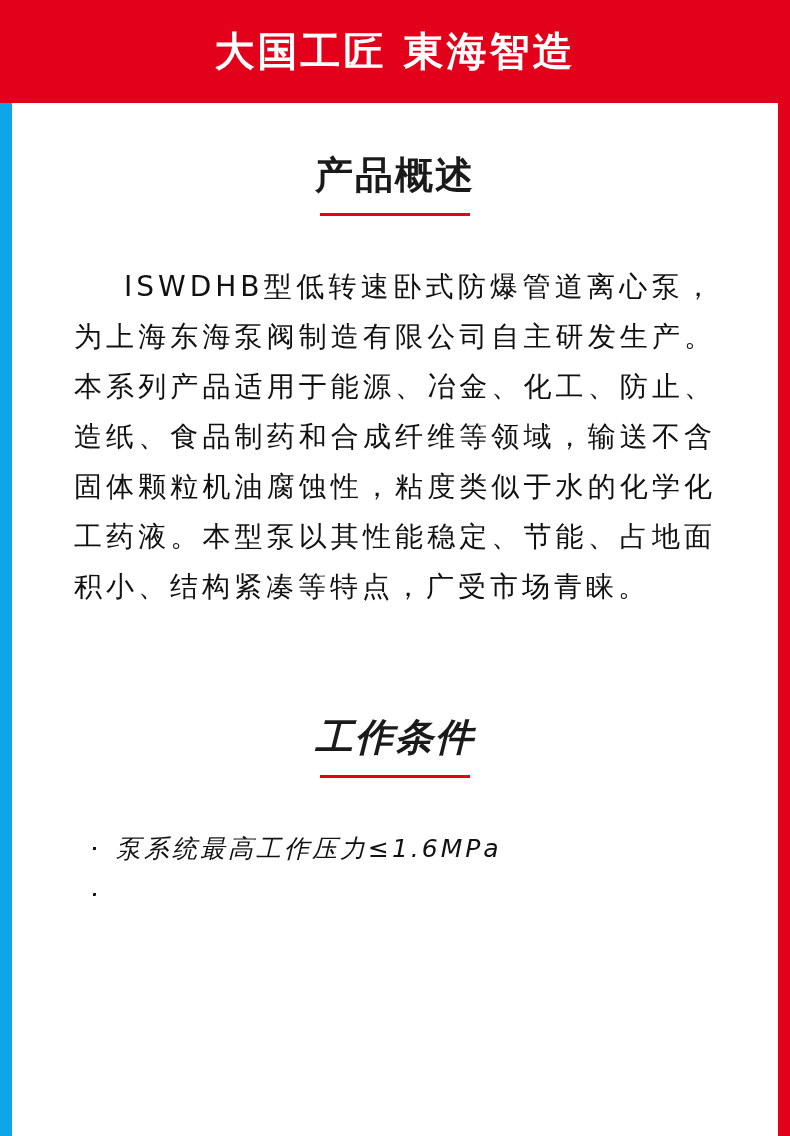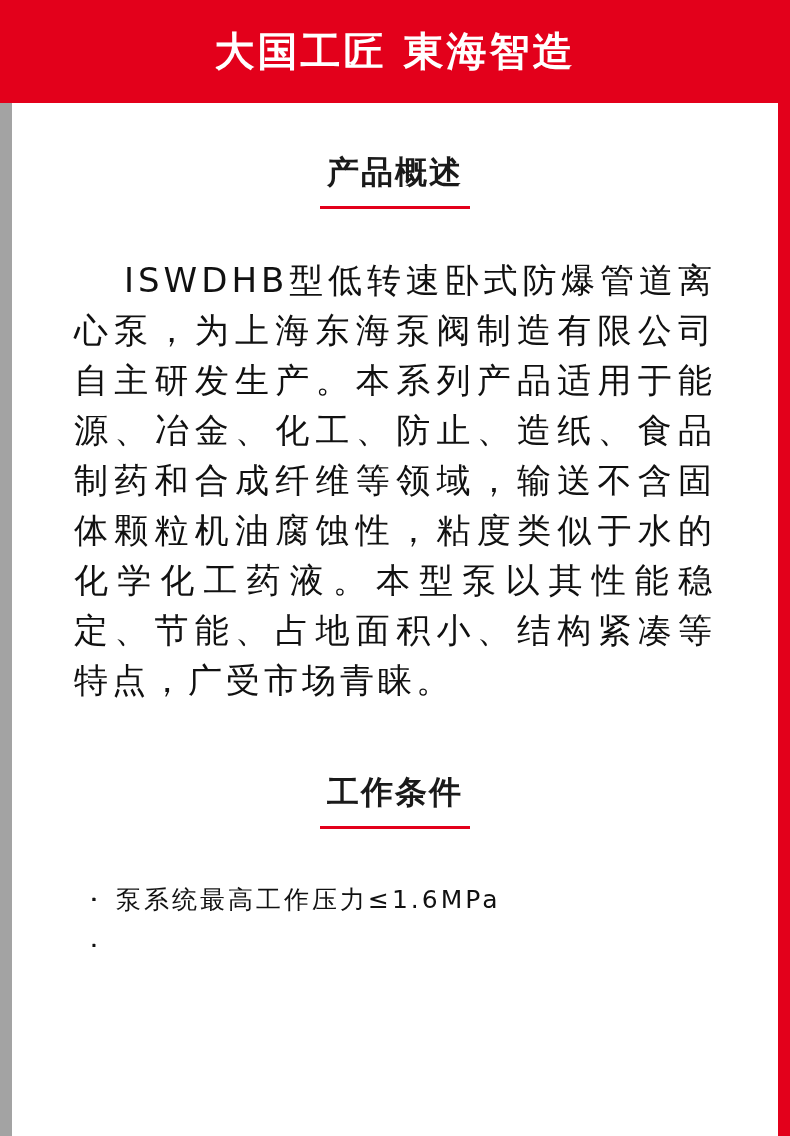--- a/index.html
+++ b/index.html
@@ -12,21 +12,21 @@
     background: #ffffff;
     font-family: "Liberation Sans", sans-serif;
     color: #1a1a1a;
     overflow: hidden;
   }
   .page {
     position: relative;
     width: 790px;
     height: 1136px;
     box-sizing: border-box;
-    border-left: 12px solid #a3a3a3;
+    border-left: 12px solid #0ea5e9;
     border-right: 12px solid #e3001b;
     background: #ffffff;
   }
   .banner {
     height: 103px;
     background: #e3001b;
     display: flex;
     align-items: center;
     justify-content: center;
     margin-left: -12px;
@@ -40,49 +40,50 @@
     font-size: 40px;
     font-weight: bold;
     letter-spacing: 3px;
     font-family: "DejaVu Sans", "Liberation Sans", sans-serif;
     white-space: nowrap;
   }
   .section {
     text-align: center;
   }
   .section-title {
-    font-size: 32px;
+    font-size: 38px;
     font-weight: bold;
     color: #1a1a1a;
     letter-spacing: 2px;
     font-family: "DejaVu Sans", "Liberation Sans", sans-serif;
     line-height: 1.1;
   }
   .title-rule {
     width: 150px;
     height: 3px;
     background: #e3001b;
     margin: 16px auto 0 auto;
   }
   .overview-block {
     margin-top: 52px;
   }
   .overview-body {
     margin: 46px 62px 0 62px;
     text-align: justify;
     text-align-last: left;
-    font-size: 34px;
+    font-size: 28px;
     line-height: 50px;
     letter-spacing: 4px;
     color: #111111;
     font-family: "DejaVu Sans", "Liberation Sans", sans-serif;
     text-indent: 50px;
   }
   .conditions-block {
-    margin-top: 70px;
+    margin-top: 105px;
+    font-style: italic;
   }
   .conditions-list {
     margin: 48px 0 0 0;
     padding: 0 0 0 78px;
     list-style: none;
     text-align: left;
   }
   .conditions-list li {
     font-size: 25px;
     line-height: 46px;

